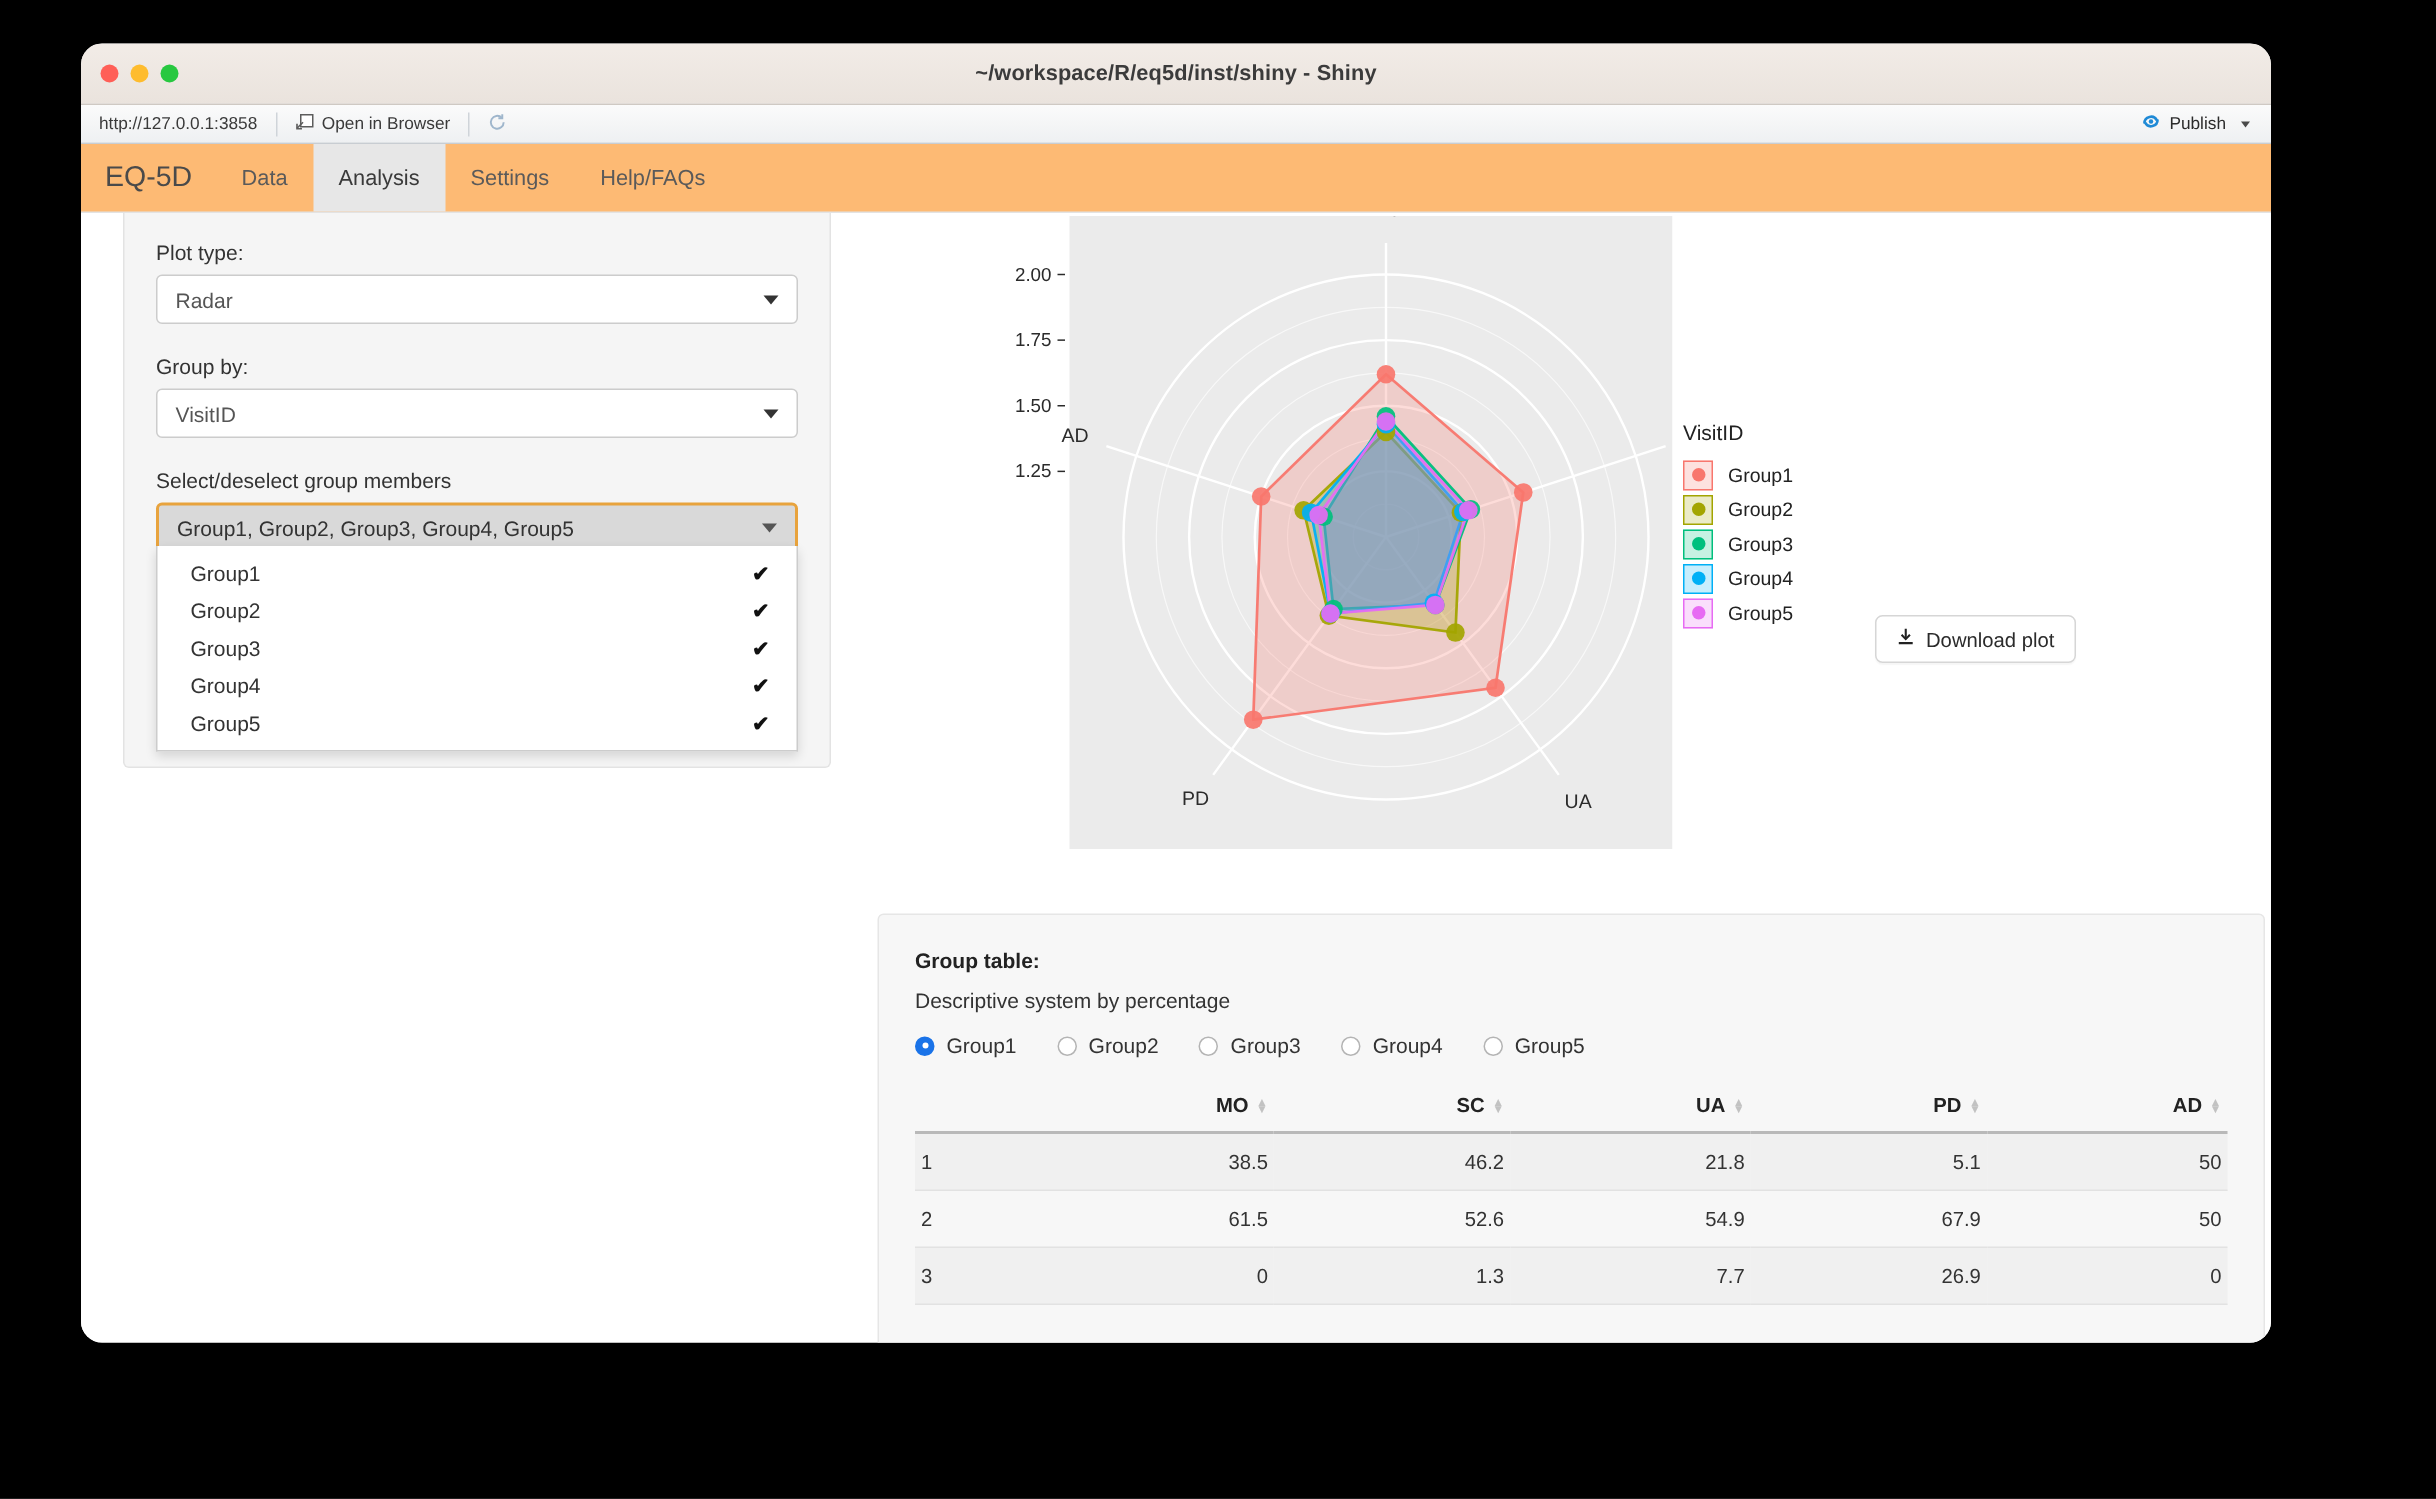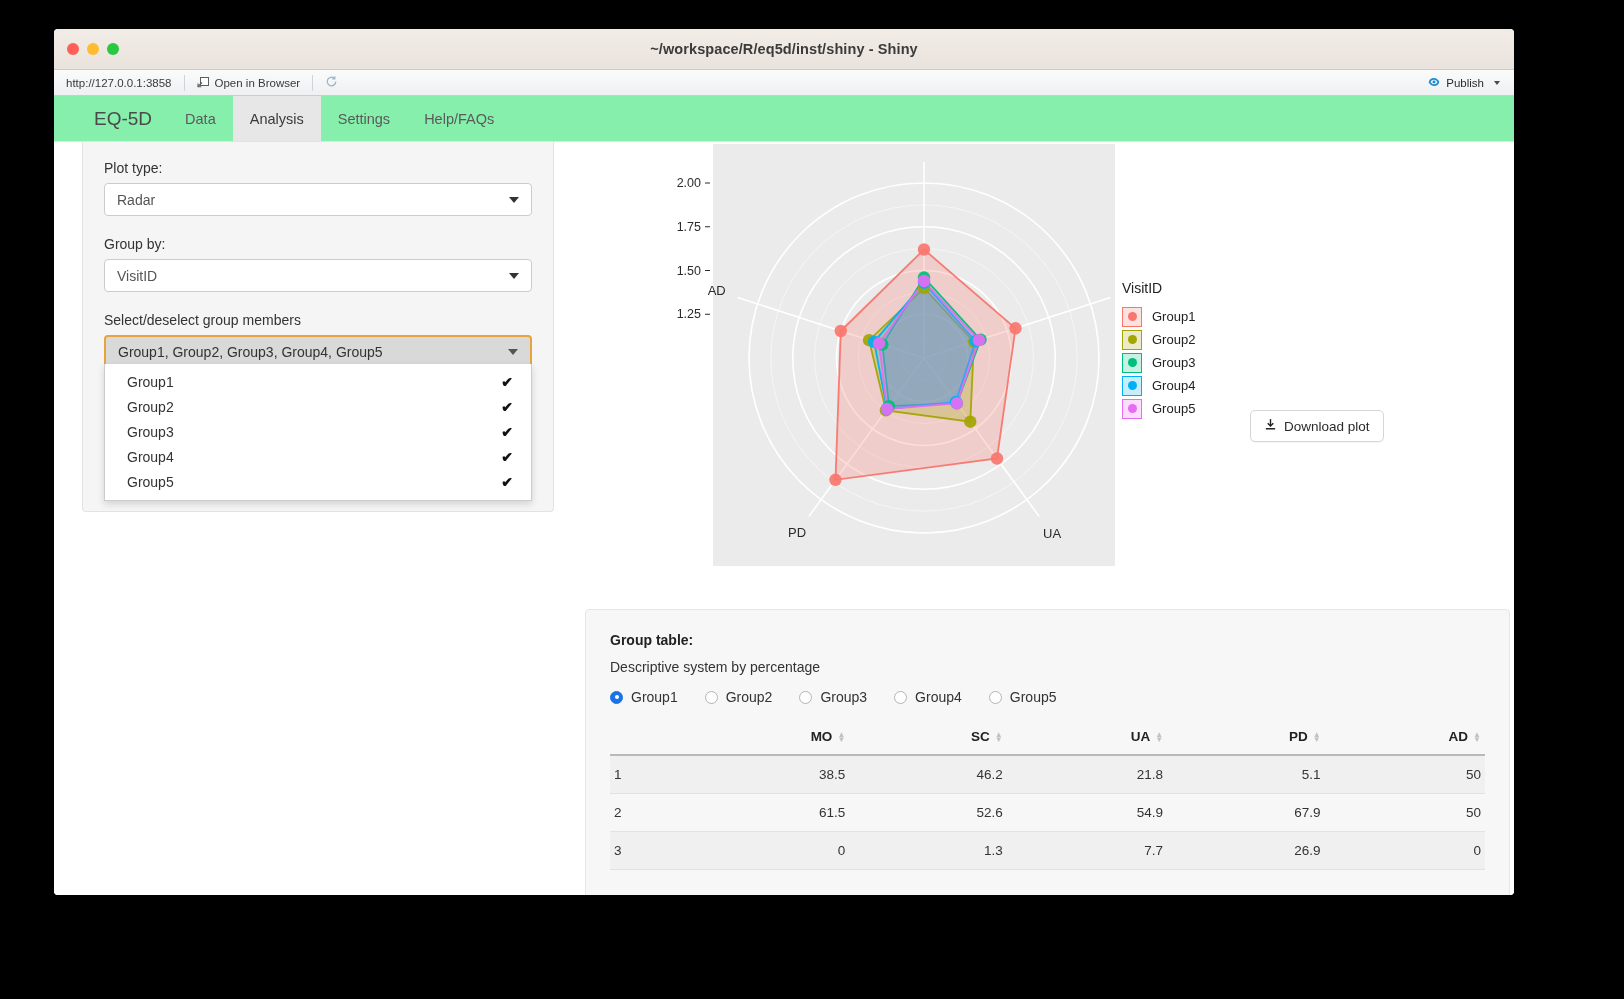--- a/index.html
+++ b/index.html
@@ -16,21 +16,21 @@
     position: absolute; inset: 0;
     background: #000000;
   }
 
   
   #app-window {
     position: absolute;
     left: 54px; top: 29px;
     width: 1460px; height: 866px;
     background: #ffffff;
-    border-radius: 4px;
+    border-radius: 14px;
     overflow: hidden;
     box-shadow: 0 10px 40px rgba(0,0,0,0.55);
   }
 
   
   #titlebar {
     position: relative;
     height: 41px;
     background: linear-gradient(to bottom, #f2ece7, #eae3dd);
     border-bottom: 1px solid #cfc9c3;
@@ -78,24 +78,24 @@
   .caret-sm {
     width: 0; height: 0; margin-left: 5px;
     border-left: 3.5px solid transparent;
     border-right: 3.5px solid transparent;
     border-top: 4px solid #4a4a4a;
   }
 
   
   #navbar {
     height: 46px;
-    background: #86efac;
+    background: #fdba74;
     border-bottom: 1px solid #e3e3e3;
     display: flex; align-items: stretch;
-    padding-left: 24px;
+    padding-left: 0;
   }
   #brand {
     display: flex; align-items: center;
     font-size: 19px; color: #4a4a4a;
     padding: 0 16px;
   }
   .nav-tab {
     display: flex; align-items: center;
     padding: 0 17px;
     font-size: 14.5px; color: #5a5a5a;

